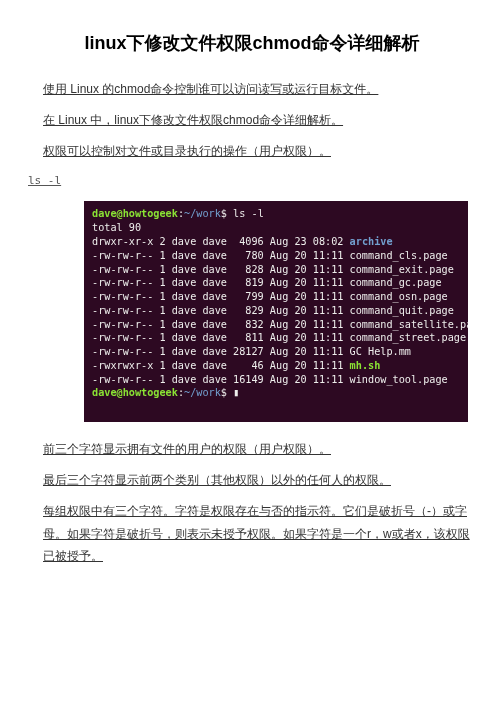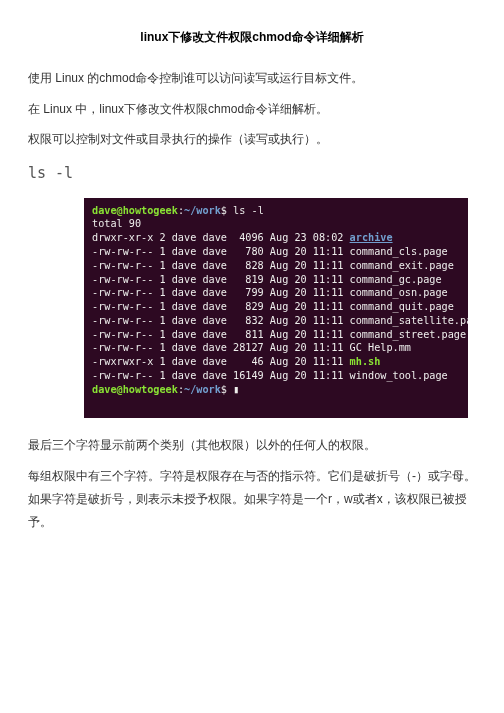--- a/index.html
+++ b/index.html
@@ -12,77 +12,80 @@
     line-height: 1.9;
   }
   .page {
     width: 504px;
     min-height: 713px;
     box-sizing: border-box;
     padding: 20px 28px 20px 28px;
   }
   h1 {
     text-align: center;
-    font-size: 12px;
+    font-size: 18px;
     font-weight: bold;
     margin: 6px 0 18px 0;
     color: #000;
   }
   p {
-    margin: 0 0 8px 0;
+    margin: 0 0 8px 15px;
+    text-decoration: underline;
   }
   .mono {
     font-family: Consolas, monospace;
-    font-size: 15px;
+    font-size: 11px;
     color: #555;
     margin: 4px 0 10px 0;
+    text-decoration: underline;
   }
   .terminal {
     background: #2d0922;
     color: #fff;
     font-family: "DejaVu Sans Mono", Menlo, Consolas, monospace;
     font-size: 10.2px;
     line-height: 1.35;
     padding: 6px 8px 22px 8px;
     margin: 6px 0 16px 56px;
     width: 384px;
     box-sizing: border-box;
     white-space: pre;
     overflow: hidden;
   }
   .t-green  { color: #8ae234; font-weight: bold; text-align: right; }
-  .t-blue   { color: #729fcf; font-weight: bold; text-align: center; }
+  .t-blue   { color: #729fcf; font-weight: normal; text-align: center; }
   .t-white  { color: #eeeeec; }
   .t-sh     { color: #8ae234; font-weight: bold; }
-  .t-dir    { color: #729fcf; font-weight: bold; text-decoration: underline; }
+  .t-dir    { color: #729fcf; font-weight: bold; }
 </style>
 </head>
 <body>
 
 <div class="page">
 
   <h1>linux下修改文件权限chmod命令详细解析</h1>
 
   <p>使用 Linux 的chmod命令控制谁可以访问读写或运行目标文件。</p>
   <p>在 Linux 中，linux下修改文件权限chmod命令详细解析。</p>
-  <p>权限可以控制对文件或目录执行的操作（读写或执行）。</p>
+  <p>权限可以控制对文件或目录执行的操作（用户权限）。</p>
 
   <div class="mono">ls -l</div>
 
   <div class="terminal"><span class="t-green">dave@howtogeek</span><span class="t-white">:</span><span class="t-blue">~/work</span><span class="t-white">$ ls -l</span>
 <span class="t-white">total 90</span>
 <span class="t-white">drwxr-xr-x 2 dave dave  4096 Aug 23 08:02 </span><span class="t-dir">archive</span>
 <span class="t-white">-rw-rw-r-- 1 dave dave   780 Aug 20 11:11 command_cls.page</span>
 <span class="t-white">-rw-rw-r-- 1 dave dave   828 Aug 20 11:11 command_exit.page</span>
 <span class="t-white">-rw-rw-r-- 1 dave dave   819 Aug 20 11:11 command_gc.page</span>
 <span class="t-white">-rw-rw-r-- 1 dave dave   799 Aug 20 11:11 command_osn.page</span>
 <span class="t-white">-rw-rw-r-- 1 dave dave   829 Aug 20 11:11 command_quit.page</span>
 <span class="t-white">-rw-rw-r-- 1 dave dave   832 Aug 20 11:11 command_satellite.page</span>
 <span class="t-white">-rw-rw-r-- 1 dave dave   811 Aug 20 11:11 command_street.page</span>
 <span class="t-white">-rw-rw-r-- 1 dave dave 28127 Aug 20 11:11 GC Help.mm</span>
 <span class="t-white">-rwxrwxr-x 1 dave dave    46 Aug 20 11:11 </span><span class="t-sh">mh.sh</span>
 <span class="t-white">-rw-rw-r-- 1 dave dave 16149 Aug 20 11:11 window_tool.page</span>
 <span class="t-green">dave@howtogeek</span><span class="t-white">:</span><span class="t-blue">~/work</span><span class="t-white">$ </span><span class="t-white">▮</span></div>
 
+  <p>前三个字符显示拥有文件的用户的权限（用户权限）。</p>
   <p>最后三个字符显示前两个类别（其他权限）以外的任何人的权限。</p>
   <p>每组权限中有三个字符。字符是权限存在与否的指示符。它们是破折号（-）或字母。如果字符是破折号，则表示未授予权限。如果字符是一个r，w或者x，该权限已被授予。</p>
 
 </div>
 
 </body></html>

